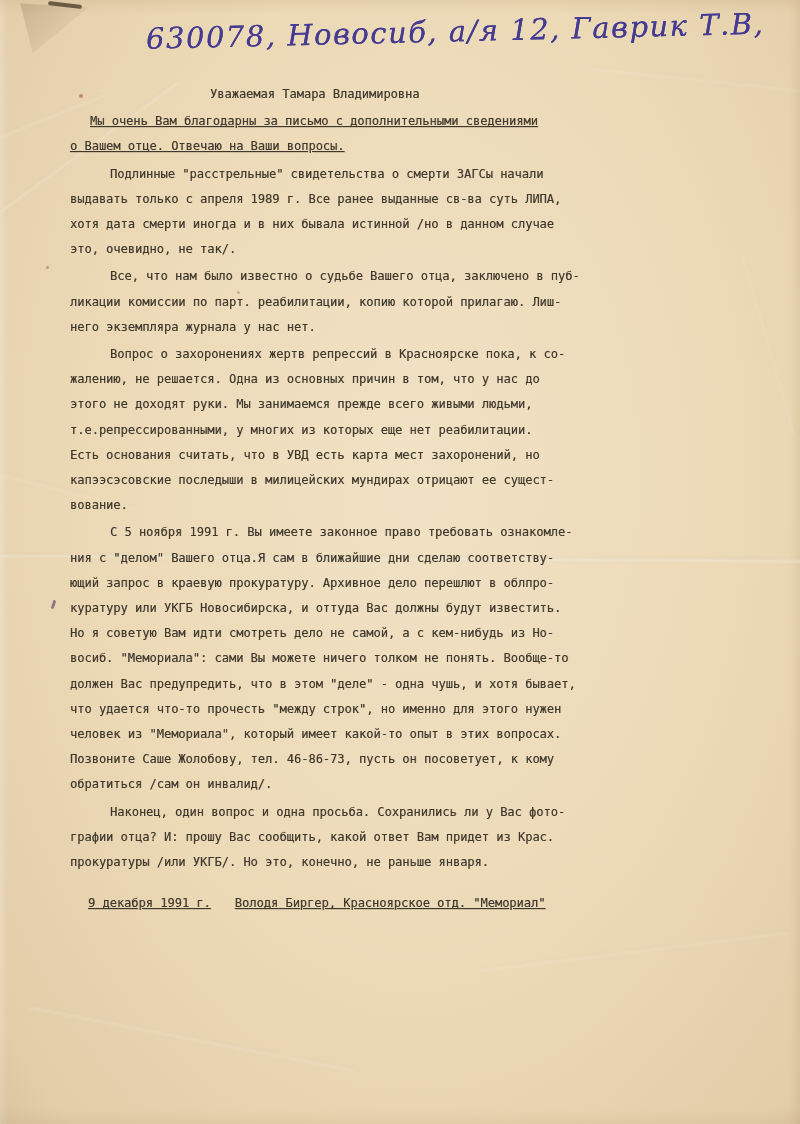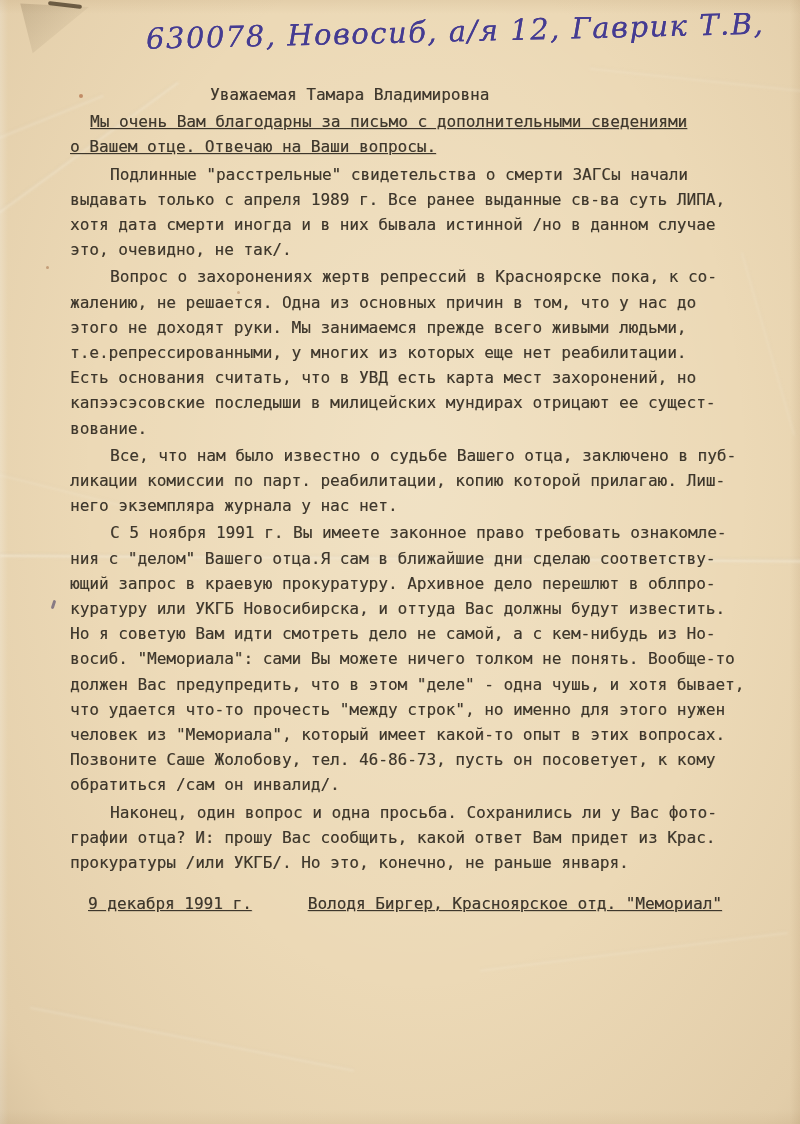--- a/index.html
+++ b/index.html
@@ -90,42 +90,42 @@
     text-shadow: 0 0 0.6px #453c92;
     transform: rotate(-1.4deg);
     white-space: nowrap;
   }
 
   
   .letter {
     position: absolute;
     left: 70px; top: 82px;
     width: 706px;
-    font-size: 16px;
+    font-size: 12px;
     line-height: 25.2px;
     color: #3e372c;
     text-shadow: 0.4px 0.4px 0.6px rgba(62,55,44,0.45);
   }
   .letter p {
     margin: 0 0 2px 0;
     white-space: pre-line;
   }
   .salutation { text-indent: 140px; }
   .para-intro { text-indent: 20px; text-decoration: underline; }
   .para       { text-indent: 40px; }
   .closing    { text-indent: 40px; margin-top: 5px !important; }
 
   .date-row {
     display: flex;
     margin-top: 16px;
     white-space: nowrap;
     text-decoration: underline;
   }
   .date-row .date      { margin-left: 18px; }
-  .date-row .signature { margin-left: 56px; }
+  .date-row .signature { margin-left: 24px; }
 </style>
 </head>
 <body>
 
 <div class="paper">
 
   <div class="corner-fold"></div>
   <div class="corner-edge"></div>
   <div class="crease c-tl2"></div>
   <div class="crease c-tl1"></div>
@@ -143,30 +143,30 @@
   <div class="handwritten">630078, Новосиб, а/я 12, Гаврик Т.В,</div>
 
   <div class="letter">
     <p class="salutation">Уважаемая Тамара Владимировна</p>
     <p class="para-intro">Мы очень Вам благодарны за письмо с дополнительными сведениями
 о Вашем отце. Отвечаю на Ваши вопросы.</p>
     <p class="para">Подлинные "расстрельные" свидетельства о смерти ЗАГСы начали
 выдавать только с апреля 1989 г. Все ранее выданные св-ва суть ЛИПА,
 хотя дата смерти иногда и в них бывала истинной /но в данном случае
 это, очевидно, не так/.</p>
+    <p class="para">Все, что нам было известно о судьбе Вашего отца, заключено в пуб-
+ликации комиссии по парт. реабилитации, копию которой прилагаю. Лиш-
+него экземпляра журнала у нас нет.</p>
     <p class="para">Вопрос о захоронениях жертв репрессий в Красноярске пока, к со-
 жалению, не решается. Одна из основных причин в том, что у нас до
 этого не доходят руки. Мы занимаемся прежде всего живыми людьми,
 т.е.репрессированными, у многих из которых еще нет реабилитации.
 Есть основания считать, что в УВД есть карта мест захоронений, но
 капээсэсовские последыши в милицейских мундирах отрицают ее сущест-
 вование.</p>
-    <p class="para">Все, что нам было известно о судьбе Вашего отца, заключено в пуб-
-ликации комиссии по парт. реабилитации, копию которой прилагаю. Лиш-
-него экземпляра журнала у нас нет.</p>
     <p class="para">С 5 ноября 1991 г. Вы имеете законное право требовать ознакомле-
 ния с "делом" Вашего отца.Я сам в ближайшие дни сделаю соответству-
 ющий запрос в краевую прокуратуру. Архивное дело перешлют в облпро-
 куратуру или УКГБ Новосибирска, и оттуда Вас должны будут известить.
 Но я советую Вам идти смотреть дело не самой, а с кем-нибудь из Но-
 восиб. "Мемориала": сами Вы можете ничего толком не понять. Вообще-то
 должен Вас предупредить, что в этом "деле" - одна чушь, и хотя бывает,
 что удается что-то прочесть "между строк", но именно для этого нужен
 человек из "Мемориала", который имеет какой-то опыт в этих вопросах.
 Позвоните Саше Жолобову, тел. 46-86-73, пусть он посоветует, к кому

